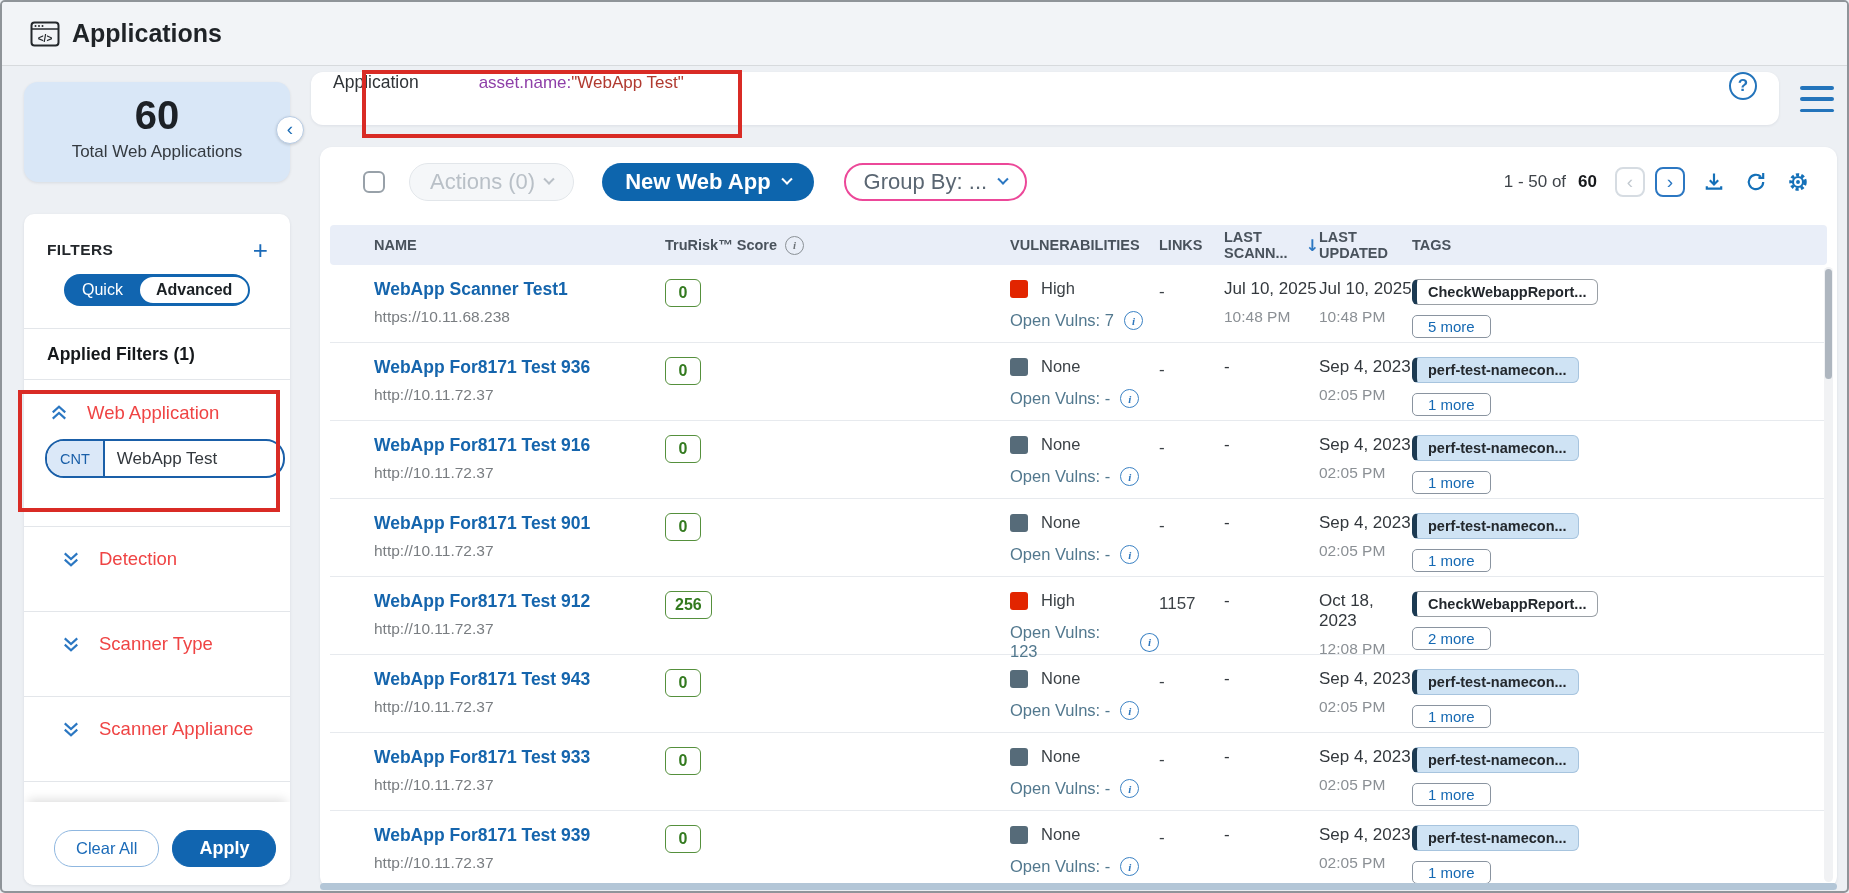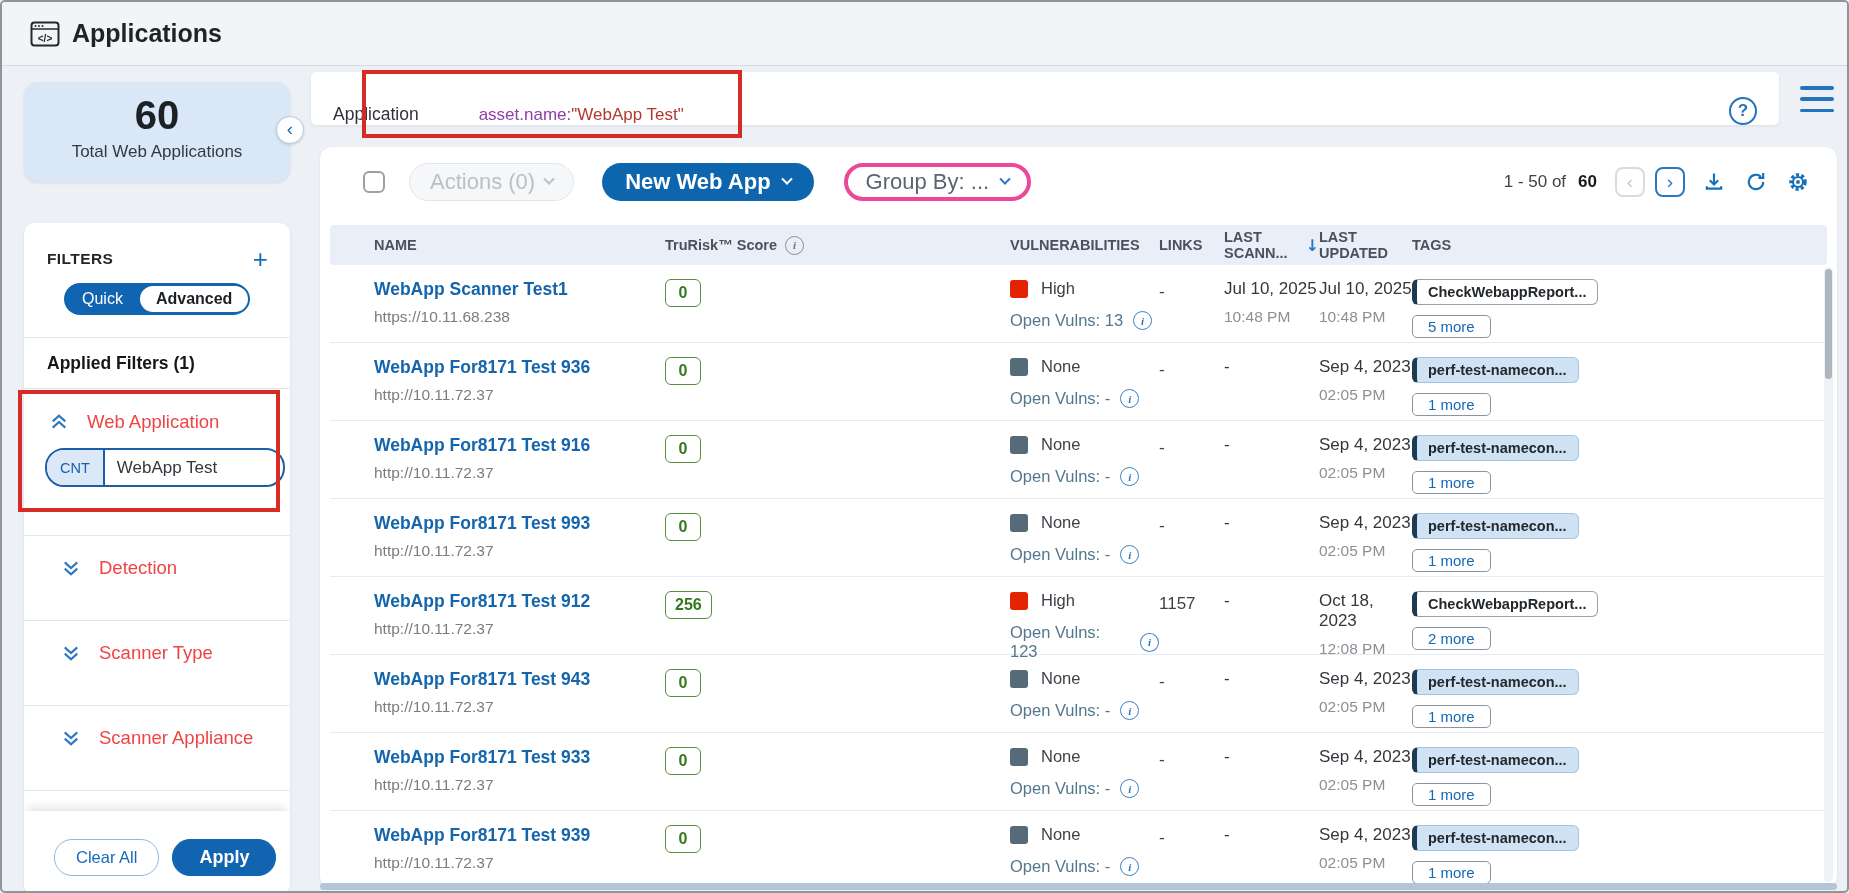--- a/index.html
+++ b/index.html
@@ -21,21 +21,21 @@
   
   .summary-card{ position:absolute; left:22px; top:80px; width:266px; height:100px;
     background:#d9e7f7; border-radius:14px; text-align:center; padding-top:10px;
     box-shadow:0 1px 3px rgba(25,39,60,.10); }
   .summary-count{ font-size:40px; font-weight:700; color:#1d2126; line-height:46px; }
   .summary-label{ font-size:17px; color:#343a40; margin-top:4px; }
   .collapse-btn{ position:absolute; left:274px; top:114px; width:28px; height:28px; border-radius:50%;
     background:#fff; border:1.5px solid #b7cbe4; box-shadow:0 1px 3px rgba(0,0,0,.15);
     color:#1b6cb5; font-size:19px; line-height:24px; text-align:center; cursor:pointer; z-index:5; }
   .filters-card{ position:absolute; left:22px; top:212px; width:266px; height:671px;
-    background:#fff; border-radius:10px; box-shadow:0 1px 3px rgba(25,39,60,.10); overflow:hidden;margin-top:9px; }
+    background:#fff; border-radius:10px; box-shadow:0 1px 3px rgba(25,39,60,.10); overflow:hidden; }
   .filters-head{ display:flex; align-items:center; justify-content:space-between; padding:26px 22px 0 23px; }
   .filters-title{ font-size:15.5px; font-weight:700; letter-spacing:.4px; color:#23272b; }
   .add-filter{ font-size:26px; font-weight:400; color:#1a6ab8; line-height:20px; cursor:pointer; }
   .mode-toggle{ display:inline-flex; align-items:center; margin:14px 0 0 40px; background:#1165b0;
     border-radius:18px; height:32px; cursor:pointer; }
   .mode-quick{ color:#fff; font-size:16px; padding:0 16px 0 18px; }
   .mode-advanced{ background:#fff; border:2px solid #1165b0; border-radius:16px; font-weight:700;
     font-size:16px; color:#1c2125; padding:4px 16px; margin:-1px; }
   .divider{ border:none; border-top:1px solid #e3e6ea; margin:0; }
   .div-top{ margin-top:22px; }
@@ -51,40 +51,40 @@
   .collapsed-item .filter-section{ padding:21px 0 21px 37px; }
   .collapsed-item:last-child .divider{ display:none; }
   .filters-footer{ position:absolute; left:0; bottom:0; width:100%; height:83px; background:#fff;
     box-shadow:0 -6px 10px -4px rgba(0,0,0,.14); display:flex; gap:13px; padding:28px 0 0 30px; }
   .clear-btn{ background:#fff; border:1.5px solid #8fb7e0; color:#1a6ab8; font-size:16.5px;
     border-radius:18px; padding:0 21px; height:37px; cursor:pointer; }
   .apply-btn{ background:#1165b0; border:1.5px solid #1165b0; color:#fff; font-weight:700;
     font-size:18px; border-radius:18px; padding:0 26px; height:37px; cursor:pointer; }
   
   .search-card{ position:absolute; left:309px; top:70px; width:1468px; height:53px; background:#fff;
-    border-radius:5px; box-shadow:0 1px 3px rgba(25,39,60,.08); display:flex; align-items:flex-end; }
+    border-radius:12px; box-shadow:0 1px 3px rgba(25,39,60,.08); display:flex; align-items:flex-start; }
   .scope-label{ font-size:17.5px; color:#2f3337; padding:0 26px 0 22px; }
   .query{ font-family:"DejaVu Sans Mono", monospace; font-size:17px; margin-left:34px; white-space:pre; }
   .query .field{ color:#8e3fa8; }
   .query .value{ color:#b03a30; }
   .help-circle{ margin-left:auto; margin-right:22px; width:28px; height:28px; border-radius:50%;
     border:2px solid #2374bb; color:#2374bb; font-size:17px; font-weight:700; display:flex;
     align-items:center; justify-content:center; cursor:pointer; }
   .hamburger{ position:absolute; left:1798px; top:84px; width:34px; height:26px; display:flex;
     flex-direction:column; justify-content:space-between; cursor:pointer; }
   .hamburger div{ height:3.5px; background:#2374bb; border-radius:2px; }
   
   .table-card{ position:absolute; left:318px; top:145px; width:1517px; height:741px; background:#fff;
     border-radius:12px; box-shadow:0 1px 3px rgba(25,39,60,.08); overflow:hidden; }
   .toolbar{ display:flex; align-items:center; margin-top:16px; padding:0 26px 0 43px; height:38px; }
   .checkbox{ width:22px; height:22px; border:2px solid #98a1a9; border-radius:6px; background:#fff; cursor:pointer; }
   .pill{ height:38px; border-radius:19px; display:flex; align-items:center; font-size:22px; cursor:pointer; }
   .actions-btn{ margin-left:24px; background:#f5f7f9; border:1px solid #e2e6ea; color:#b9c0c7; padding:0 20px; gap:10px; }
   .new-btn{ margin-left:28px; background:#0d65ad; border:none; color:#fff; font-weight:700; padding:16px 23px; gap:12px; }
-  .group-btn{ margin-left:30px; background:#fff; border:4px solid #ec4899; color:#5a6672; padding:0 18px; gap:12px; }
+  .group-btn{ margin-left:30px; background:#fff; border:2px solid #ec4899; color:#5a6672; padding:0 18px; gap:12px; }
   .chev{ display:inline-block; width:8px; height:8px; border-right:2px solid currentColor;
     border-bottom:2px solid currentColor; transform:rotate(45deg) translate(-2px,-2px); }
   .group-btn .chev{ color:#2b77c2; }
   .right-tools{ margin-left:auto; display:flex; align-items:center; gap:10px; }
   .page-range{ font-size:17px; color:#3f444a; }
   .page-total{ font-size:17px; font-weight:800; color:#17191c; margin:0 8px 0 2px; }
   .nav-btn{ width:30px; height:30px; border-radius:8px; background:#fff; display:flex; align-items:center;
     justify-content:center; font-size:19px; cursor:pointer; }
   .prev{ border:2px solid #d6dce2; color:#c2c9d0; }
   .next{ border:2px solid #2b77c2; color:#2b77c2; }
@@ -343,21 +343,21 @@
     </div>
     <div>
       <span class="score-badge">0</span>
     </div>
     <div>
       <div class="sev-line">
         <span class="sev-square sev-high"></span>
         <span class="sev-label">High</span>
       </div>
       <div class="vuln-line">
-        <span class="open-vulns">Open Vulns: 13</span>
+        <span class="open-vulns">Open Vulns: 7</span>
         <span class="info-icon">i</span>
       </div>
     </div>
     <div class="links-val">-</div>
     <div>
       <div class="date">Jul 10, 2025</div>
       <div class="time">10:48 PM</div>
     </div>
     <div>
       <div class="date">Jul 10, 2025</div>
@@ -427,21 +427,21 @@
       <div class="date">Sep 4, 2023</div>
       <div class="time">02:05 PM</div>
     </div>
     <div class="tags-cell">
       <span class="tag-chip chip-blue">perf-test-namecon...</span>
       <span class="more-chip">1 more</span>
     </div>
   </div>
       <div class="trow grid-row">
     <div>
-      <a class="app-name">WebApp For8171 Test 993</a>
+      <a class="app-name">WebApp For8171 Test 901</a>
       <div class="app-url">http://10.11.72.37</div>
     </div>
     <div>
       <span class="score-badge">0</span>
     </div>
     <div>
       <div class="sev-line">
         <span class="sev-square sev-none"></span>
         <span class="sev-label">None</span>
       </div>

